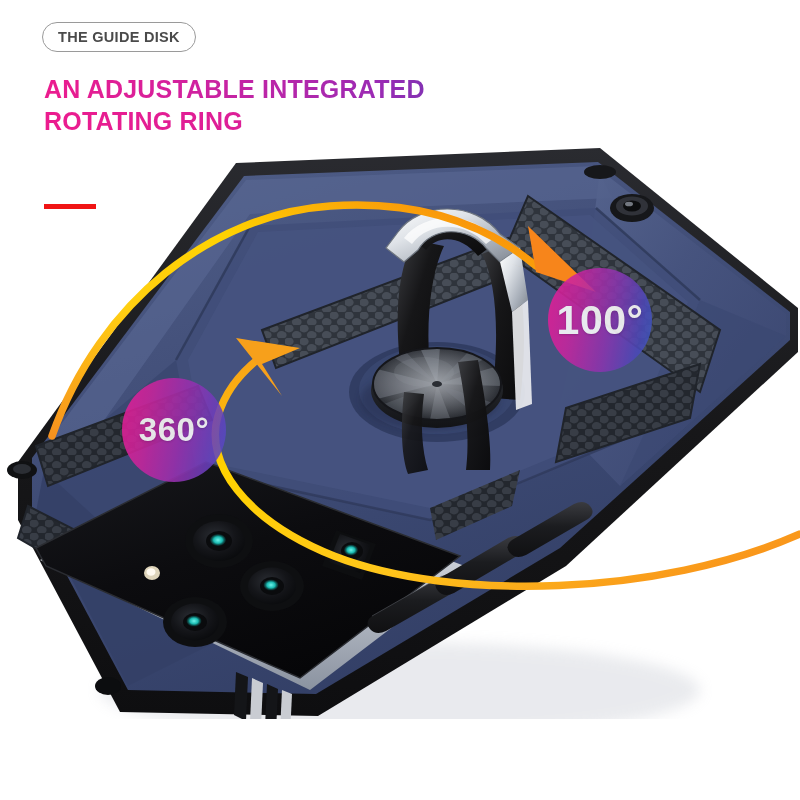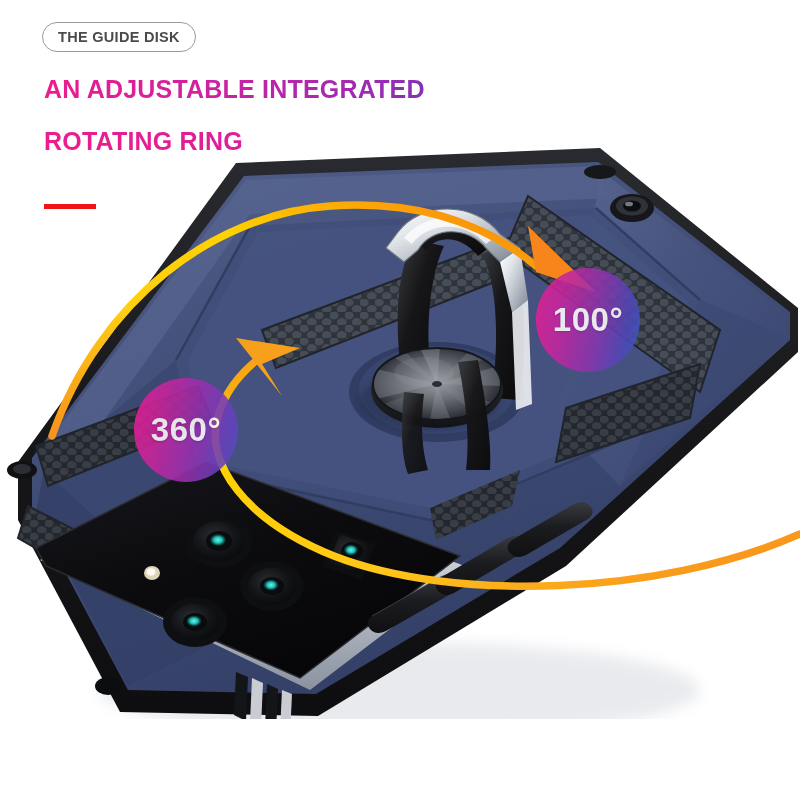--- a/index.html
+++ b/index.html
@@ -25,40 +25,40 @@
     position:absolute;left:44px;top:73px;width:640px;
     font-size:25px;font-weight:bold;line-height:32px;letter-spacing:.2px;
   }
   .hl-line{
     display:block;white-space:nowrap;
     -webkit-background-clip:text;background-clip:text;
     -webkit-text-fill-color:transparent;color:transparent;
   }
   .hl-1{background-image:linear-gradient(90deg,#ec1c8e 0%,#d3219e 22%,#9b2bb4 52%,#4a3fb0 78%,#2b56b0 100%);}
   .hl-2{background-image:linear-gradient(90deg,#ec1c8e 0%,#e01f96 30%,#a92bb0 62%,#5a3cb4 88%,#3b4cb4 100%);}
-  .hl-3{background-image:linear-gradient(90deg,#ec1c8e 0%,#d9209a 38%,#a82bb2 72%,#7b34b6 100%);margin-top:20px;}
+  .hl-3{background-image:linear-gradient(90deg,#ec1c8e 0%,#d9209a 38%,#a82bb2 72%,#7b34b6 100%);}
   .rule{position:absolute;left:44px;top:204px;width:52px;height:5px;background:#f01414;}
 
   
   #product{position:absolute;left:0;top:0;width:800px;height:800px;}
 
   
   .callout{
     position:absolute;border-radius:50%;
     display:flex;align-items:center;justify-content:center;
     color:#ffffff;font-weight:bold;letter-spacing:.5px;
     opacity:.88;
   }
   .callout span{position:relative;z-index:2;text-shadow:0 1px 2px rgba(60,0,60,.25);}
   #callout-100{
-    left:536px;top:268px;width:104px;height:104px;font-size:33px;
+    left:548px;top:268px;width:104px;height:104px;font-size:41px;
     background:linear-gradient(100deg,#e81e96 0%,#c4269f 28%,#8a35ae 58%,#4b49b8 85%,#3a5ec2 100%);
   }
   #callout-360{
-    left:134px;top:378px;width:104px;height:104px;font-size:33px;
+    left:122px;top:378px;width:104px;height:104px;font-size:33px;
     background:linear-gradient(100deg,#e81e96 0%,#cc249c 25%,#9b2fae 55%,#6a3fbb 82%,#4d4ec4 100%);
   }
 </style>
 </head>
 <body>
 
 <div id="stage">
 
   <svg id="product" viewBox="0 0 800 800" aria-hidden="true">
     <defs>

